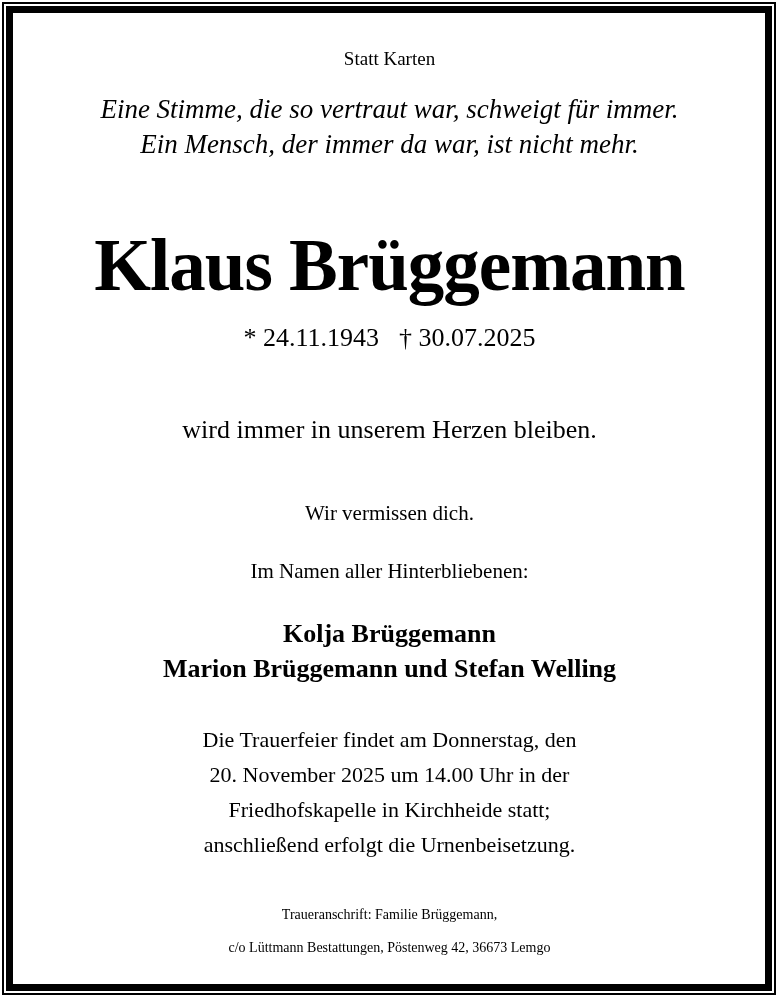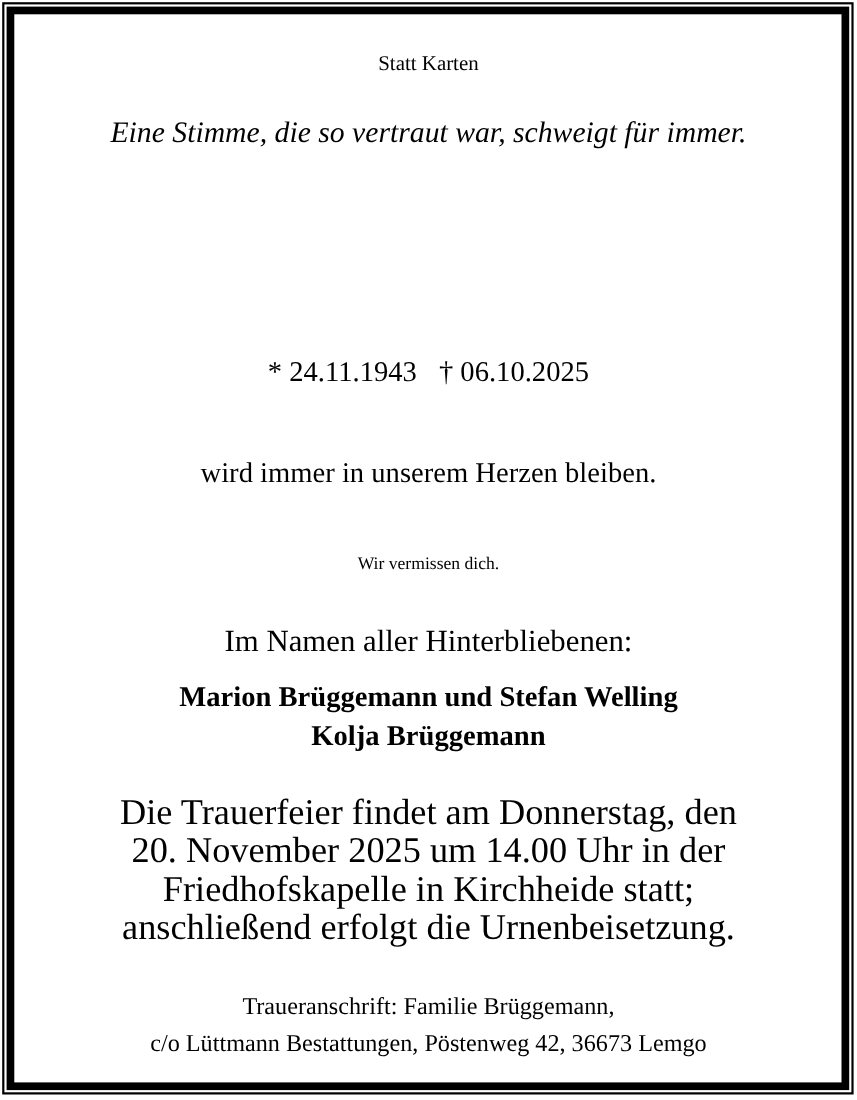--- a/index.html
+++ b/index.html
@@ -34,70 +34,74 @@
     position: absolute;
     inset: 0;
   }
   .block {
     position: absolute;
     left: 20px; right: 20px;
     text-align: center;
     white-space: nowrap;
   }
   .pre-header      { top: 46px;  font-size: 19px; line-height: 26px; }
-  .epigraph        { top: 103px; font-size: 27px; line-height: 35px; font-style: italic; }
+  .epigraph        { top: 92px; font-size: 27px; line-height: 35px; font-style: italic; }
   .deceased-name   { top: 227px; font-size: 73px; line-height: 78px; font-weight: bold; letter-spacing: -1px; }
   .life-dates      { top: 321px; font-size: 26px; line-height: 34px; }
   .life-dates .birth { margin-right: 20px; text-align: center; }
   .tribute         { top: 412px; font-size: 26px; line-height: 35px; }
-  .farewell        { top: 496px; font-size: 16px; line-height: 34px; }
-  .on-behalf       { top: 567px; font-size: 28px; line-height: 34px; }
+  .farewell        { top: 496px; font-size: 21px; line-height: 34px; }
+  .on-behalf       { top: 554px; font-size: 21px; line-height: 34px; }
   .mourners        { top: 616px; font-size: 26px; line-height: 35px; font-weight: bold; }
-  .funeral         { top: 722px; font-size: 33px; line-height: 35px; }
-  .address         { top: 898px; font-size: 22px; line-height: 33px; }
+  .funeral         { top: 722px; font-size: 22px; line-height: 35px; }
+  .address         { top: 898px; font-size: 14px; line-height: 33px; }
 </style>
 </head>
 <body>
 
 <div class="page">
 
   <div class="frame">
     <div class="frame-inner"></div>
   </div>
 
   <div class="textlayer">
 
     <div class="block pre-header">
       <span>Statt Karten</span>
     </div>
 
     <div class="block epigraph">
       <div>Eine Stimme, die so vertraut war, schweigt für immer.</div>
+      <div>Ein Mensch, der immer da war, ist nicht mehr.</div>
     </div>
 
+    <div class="block deceased-name">
+      <span>Klaus Brüggemann</span>
+    </div>
 
     <div class="block life-dates">
-      <span class="birth">* 24.11.1943</span><span>† 06.10.2025</span>
+      <span class="birth">* 24.11.1943</span><span>† 30.07.2025</span>
     </div>
 
     <div class="block tribute">
       <div>wird immer in unserem Herzen bleiben.</div>
     </div>
 
     <div class="block farewell">
       <span>Wir vermissen dich.</span>
     </div>
 
     <div class="block on-behalf">
       <span>Im Namen aller Hinterbliebenen:</span>
     </div>
 
     <div class="block mourners">
+      <div>Kolja Brüggemann</div>
       <div>Marion Brüggemann und Stefan Welling</div>
-      <div>Kolja Brüggemann</div>
     </div>
 
     <div class="block funeral">
       <div>Die Trauerfeier findet am Donnerstag, den</div>
       <div>20. November 2025 um 14.00 Uhr in der</div>
       <div>Friedhofskapelle in Kirchheide statt;</div>
       <div>anschließend erfolgt die Urnenbeisetzung.</div>
     </div>
 
     <div class="block address">

